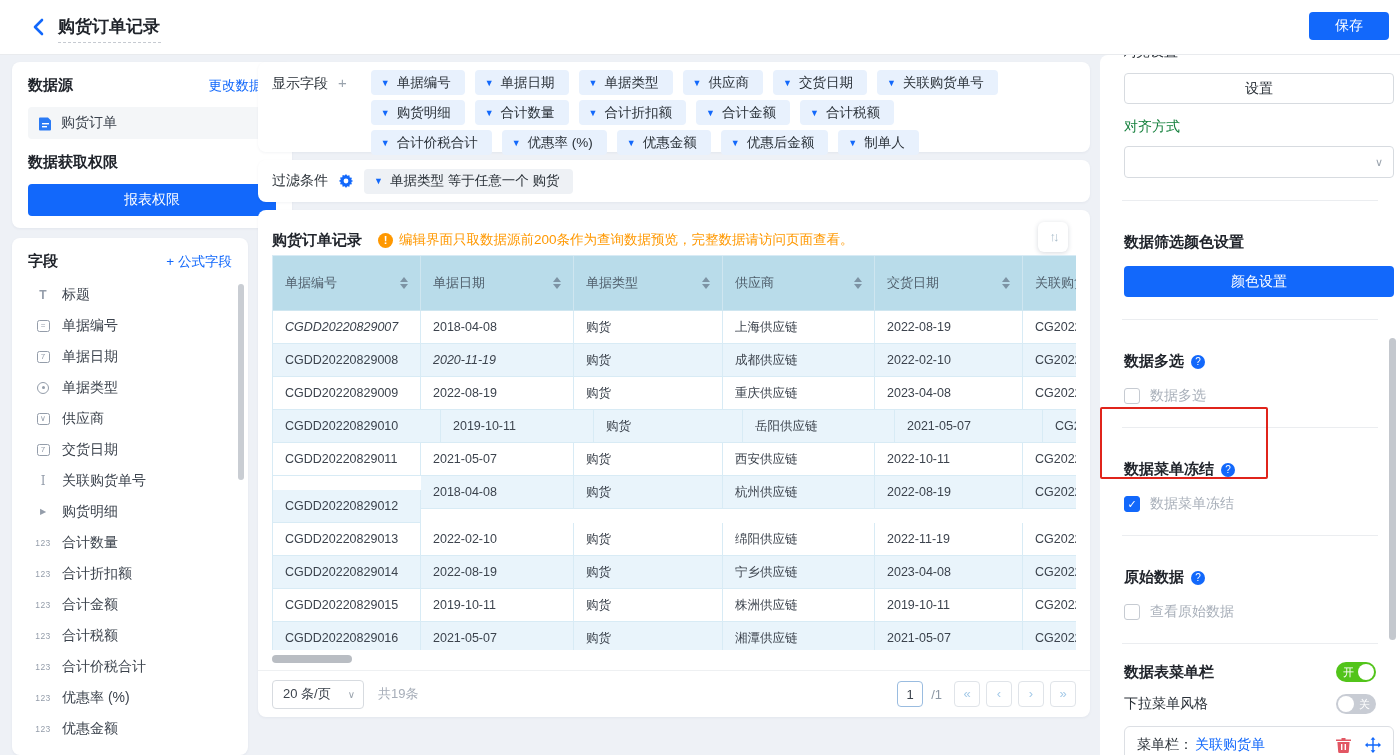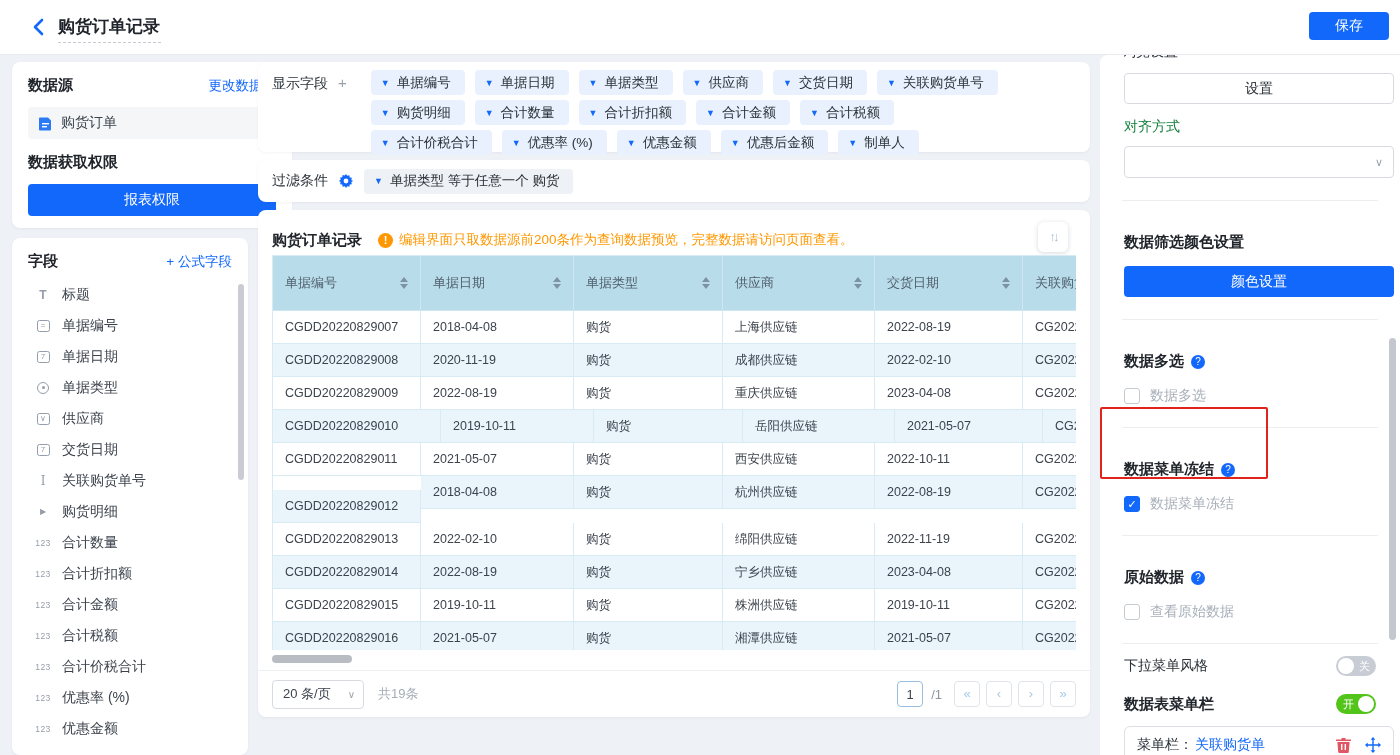--- a/index.html
+++ b/index.html
@@ -386,30 +386,30 @@
                 <span class="sa-dn"></span>
               </span>
             </div>
             <div class="tcell" style="width: 120px;">
               <span>关联购货单号</span>
             </div>
           </div>
         </div>
       <div class="tbody" id="tbody">
           <div class="trow">
-            <div class="tcell" style="width: 148px;">CGDD20220829007</div>
+            <div class="tcell" style="width: 148px; font-style: italic;">CGDD20220829007</div>
             <div class="tcell" style="width: 153px;">2018-04-08</div>
             <div class="tcell" style="width: 149px;">购货</div>
             <div class="tcell" style="width: 152px;">上海供应链</div>
             <div class="tcell" style="width: 148px;">2022-08-19</div>
             <div class="tcell" style="width: 120px;">CG2022</div>
           </div>
           <div class="trow alt">
             <div class="tcell" style="width: 148px;">CGDD20220829008</div>
-            <div class="tcell" style="width: 153px;">2020-11-19</div>
+            <div class="tcell" style="width: 153px; font-style: italic;">2020-11-19</div>
             <div class="tcell" style="width: 149px;">购货</div>
             <div class="tcell" style="width: 152px;">成都供应链</div>
             <div class="tcell" style="width: 148px;">2022-02-10</div>
             <div class="tcell" style="width: 120px;">CG2022</div>
           </div>
           <div class="trow">
             <div class="tcell" style="width: 148px;">CGDD20220829009</div>
             <div class="tcell" style="width: 153px;">2022-08-19</div>
             <div class="tcell" style="width: 149px;">购货</div>
             <div class="tcell" style="width: 152px;">重庆供应链</div>
@@ -541,31 +541,31 @@
     <div class="psec-title">
       <span>原始数据</span>
       <span class="help-ic">?</span>
     </div>
     <div class="chk-row">
       <span class="chk"></span>
       <span class="chk-label">查看原始数据</span>
     </div>
     <div class="pdivider"></div>
 
+    <div class="toggle-row">
+      <span class="toggle-label-b">数据表菜单栏</span>
+      <span class="tgl on">
+        <span class="txt">开</span>
+          <span class="knob"></span>
+      </span>
+    </div>
     <div class="toggle-row" style="margin-top:12px;">
       <span class="toggle-label">下拉菜单风格</span>
       <span class="tgl off">
         <span class="txt">关</span>
-          <span class="knob"></span>
-      </span>
-    </div>
-    <div class="toggle-row">
-      <span class="toggle-label-b">数据表菜单栏</span>
-      <span class="tgl on">
-        <span class="txt">开</span>
           <span class="knob"></span>
       </span>
     </div>
     <div class="menu-item-box">
       <span class="mi-prefix">菜单栏：</span>
       <span class="mi-value">关联购货单</span>
       <span class="mi-icons">
         <svg width="15" height="16" viewBox="0 0 15 16">
             <path fill="#e25663" d="M5.5 1h4v1.4H15V4H0V2.4h5.5zM1.4 5h12.2l-.8 10a1.2 1.2 0 0 1-1.2 1H3.4a1.2 1.2 0 0 1-1.2-1zM5 7v6h1.4V7zm3.6 0v6H10V7z"></path>
           </svg>

